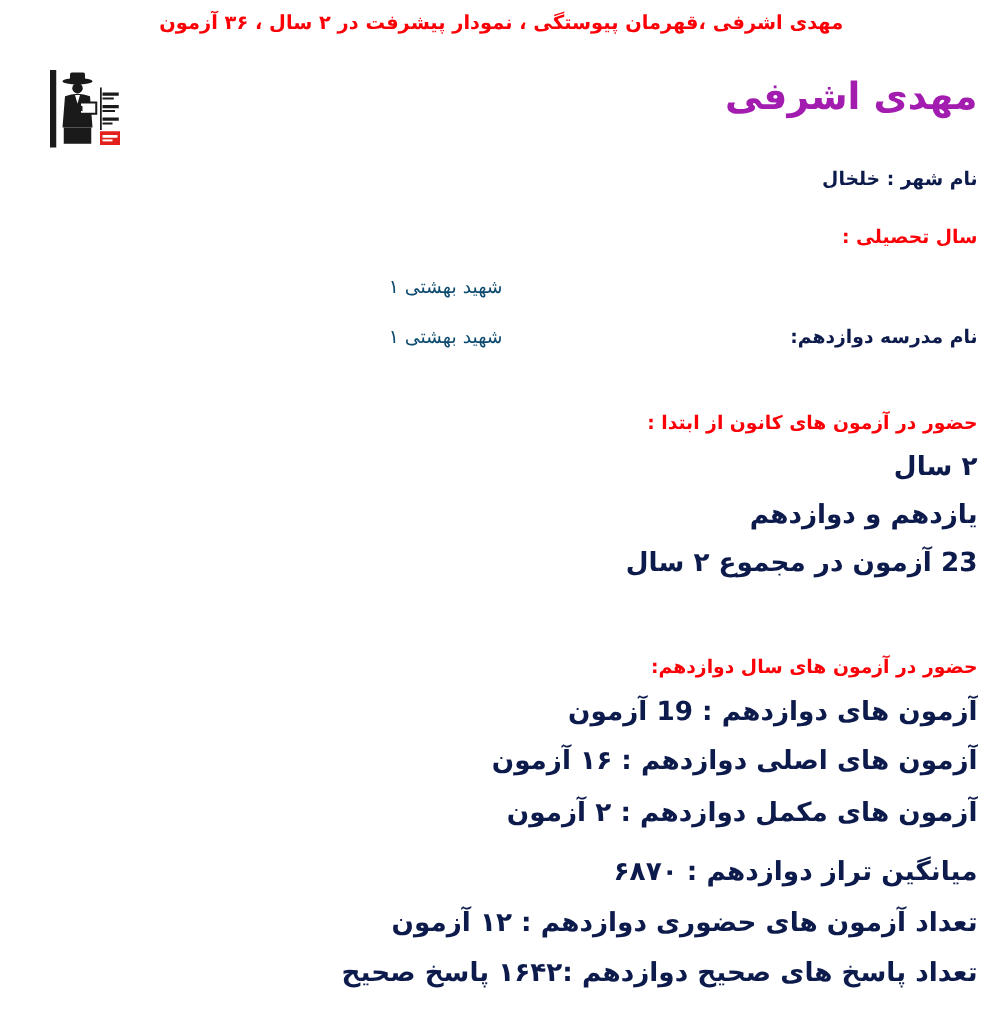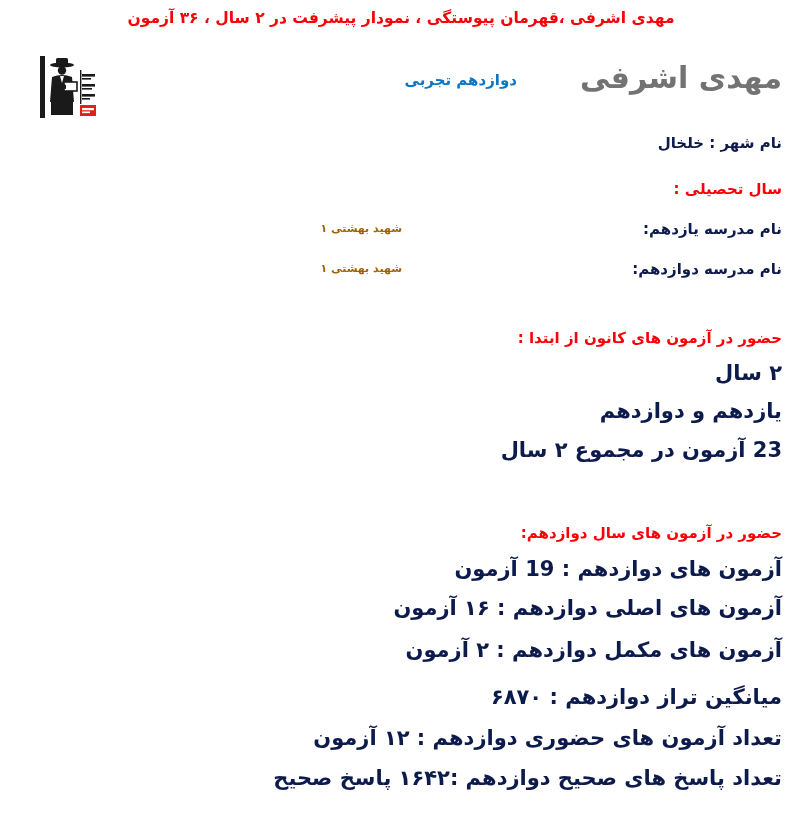--- a/index.html
+++ b/index.html
@@ -49,21 +49,21 @@
     position: absolute;
     top: 58px;
     right: 20px;
     width: 770px;
     height: 44px;
   }
   .student-name {
     position: absolute;
     top: 0;
     right: 0;
-    color: #737373;
+    color: #a21caf;
     font-size: 30px;
     font-weight: bold;
     line-height: 40px;
     white-space: nowrap;
   }
   .student-grade {
     position: absolute;
     top: 10px;
     right: 265px;
     color: #0b76c4;
@@ -87,23 +87,23 @@
     color: #0d1b4c;
     font-size: 15px;
     font-weight: bold;
     line-height: 26px;
     white-space: nowrap;
   }
   .f-value {
     position: absolute;
     top: 0;
     right: 380px;
-    color: #a16207;
-    font-size: 11px;
-    font-weight: bold;
+    color: #0c4a6e;
+    font-size: 15px;
+    font-weight: normal;
     line-height: 26px;
     white-space: nowrap;
   }
 
   .section-head {
     position: absolute;
     right: 20px;
     width: 770px;
     height: 26px;
   }
@@ -195,33 +195,31 @@
     <rect x="44" y="53" width="16" height="11" fill="#e2211c"></rect>
     <g fill="#ffffff">
       <rect x="46" y="56" width="12" height="2.2"></rect>
       <rect x="46" y="59.5" width="8" height="1.6"></rect>
     </g>
   </svg>
 </div>
 
 <div class="name-row">
   <span class="student-name">مهدی اشرفی</span>
-  <span class="student-grade">دوازدهم تجربی</span>
 </div>
 
 <div class="field-row y130">
   <span class="f-label">نام شهر : خلخال</span>
 </div>
 
 <div class="section-head y176">
   <span class="sh-text">سال تحصیلی :</span>
 </div>
 
 <div class="field-row y216">
-  <span class="f-label">نام مدرسه یازدهم:</span>
   <span class="f-value">شهید بهشتی ۱</span>
 </div>
 
 <div class="field-row y256">
   <span class="f-label">نام مدرسه دوازدهم:</span>
   <span class="f-value">شهید بهشتی ۱</span>
 </div>
 
 <div class="section-head y325">
   <span class="sh-text">حضور در آزمون های کانون از ابتدا :</span>

